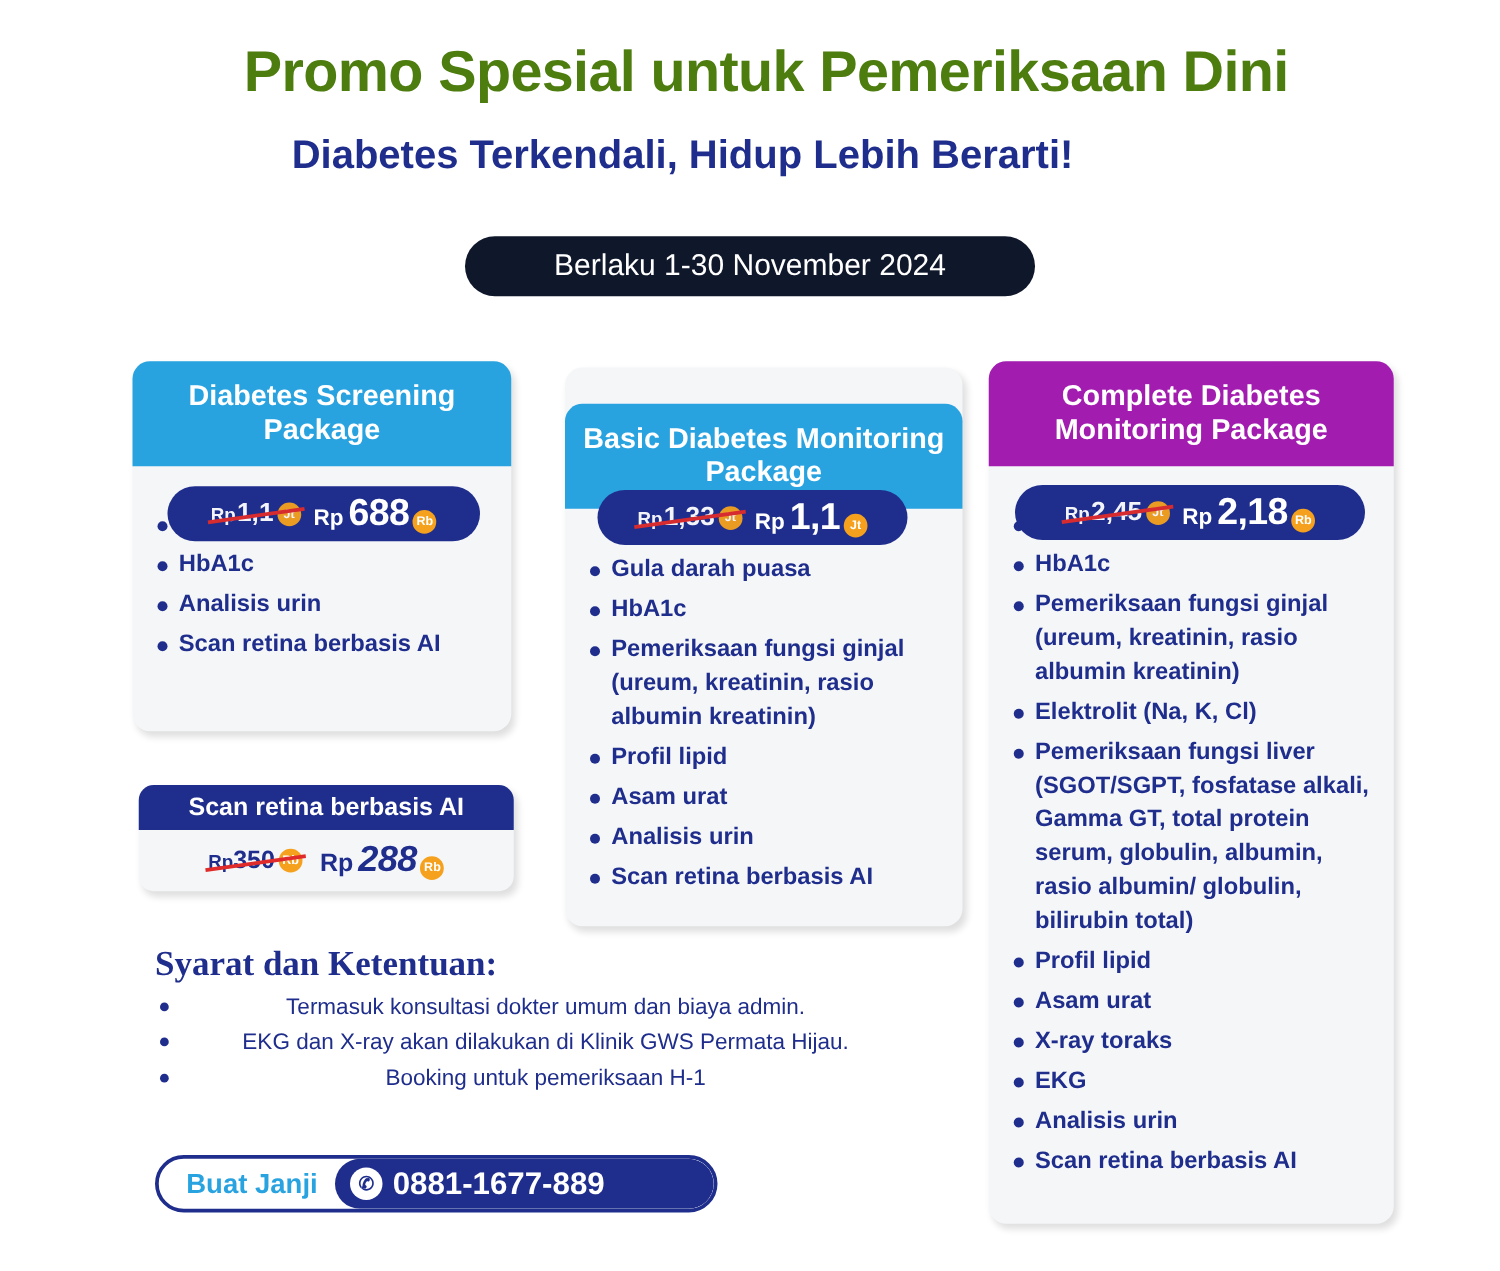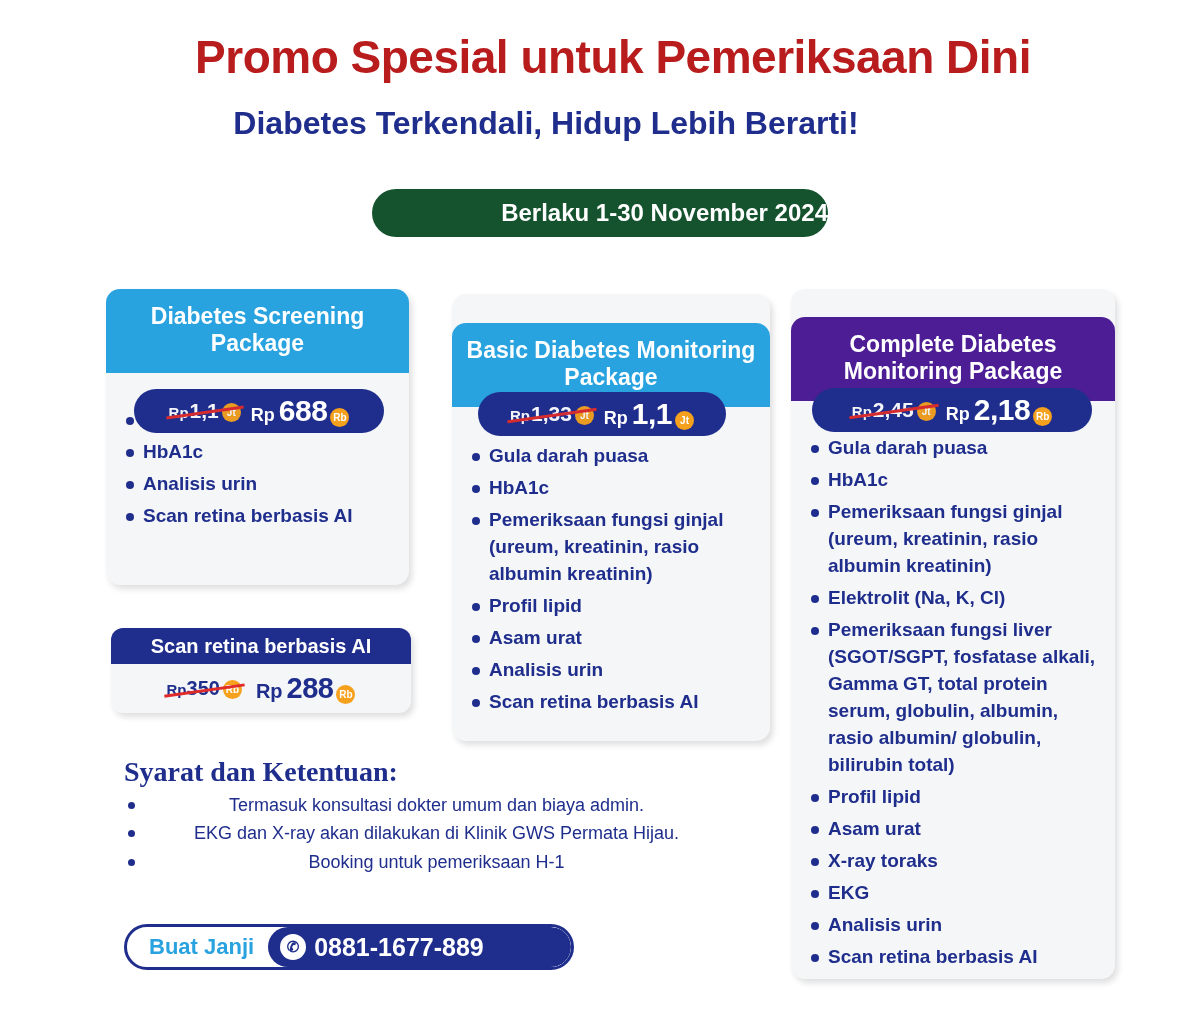--- a/index.html
+++ b/index.html
@@ -16,44 +16,44 @@
     background: #ffffff;
   }
 
   
   .headline {
     position: absolute;
     top: 30px; left: 0; width: 1200px;
     text-align: center;
     font-size: 46px;
     font-weight: bold;
-    color: #b91c1c;
+    color: #4d7c0f;
     letter-spacing: -0.5px;
     padding-left: 26px;
   }
   .subheadline {
     position: absolute;
     top: 105px; left: 0; width: 1092px;
     text-align: center;
     font-size: 32px;
     font-weight: bold;
     color: #1f2e8c;
   }
   .date-badge {
     position: absolute;
     top: 189px; left: 372px;
     width: 456px; height: 48px;
-    background: #14532d;
+    background: #0f172a;
     border-radius: 24px;
     color: #ffffff;
     font-size: 24px;
-    font-weight: bold;
-    display: flex;
-    align-items: center;
-    justify-content: flex-end;
+    font-weight: normal;
+    display: flex;
+    align-items: center;
+    justify-content: center;
   }
 
   
   .card {
     position: absolute;
     background: #f4f6f8;
     border-radius: 14px;
     box-shadow: 3px 4px 6px rgba(0,0,0,0.13);
   }
   .card-head {
@@ -67,21 +67,21 @@
   }
   .card-body {
     padding: 0 14px 14px 18px;
   }
 
   .card1 { left: 106px; top: 289px; width: 303px; height: 296px; }
   .card1 .card-head { background: #29a3e0; }
   .card2 { left: 452px; top: 294px; width: 318px; height: 447px; }
   .card2 .card-head { background: #29a3e0; margin-top: 29px; }
   .card3 { left: 791px; top: 289px; width: 324px; height: 690px; }
-  .card3 .card-head { background: #4c1d95; margin-top: 28px; }
+  .card3 .card-head { background: #a21caf; }
 
   
   .price-pill {
     position: absolute;
     background: #1f2e8c;
     border-radius: 22px;
     height: 44px;
     display: flex;
     align-items: center;
     justify-content: center;
@@ -184,21 +184,21 @@
   }
   .addon-price .old .rp-small { font-size: 15px; }
   .addon-price .old .strike {
     position: absolute;
     left: -3px; right: -3px; top: 52%;
     height: 3px;
     background: #e02b2b;
     transform: rotate(-8deg);
   }
   .addon-price .new { font-size: 20px; font-weight: bold; display:flex; align-items:baseline; }
-  .addon-price .new .big { font-size: 29px; letter-spacing: -0.5px; margin-left: 4px; }
+  .addon-price .new .big { font-size: 29px; letter-spacing: -0.5px; margin-left: 4px; font-style: italic; }
 
   
   .terms-title {
     position: absolute;
     left: 124px; top: 756px;
     font-size: 28px;
     font-weight: bold;
     color: #1f2e8c;
     font-family: Liberation Serif, serif;
   }

